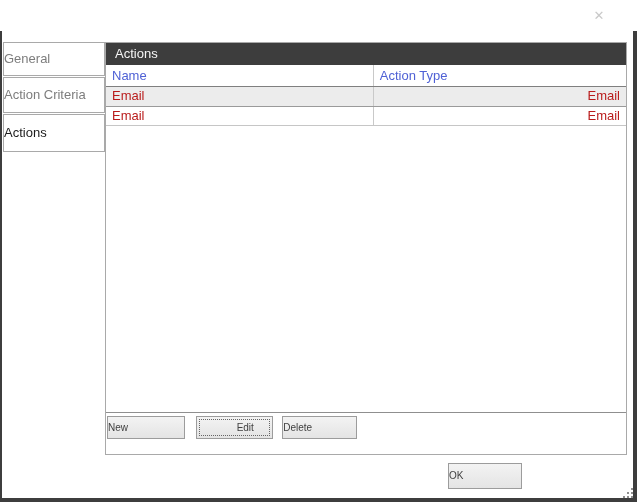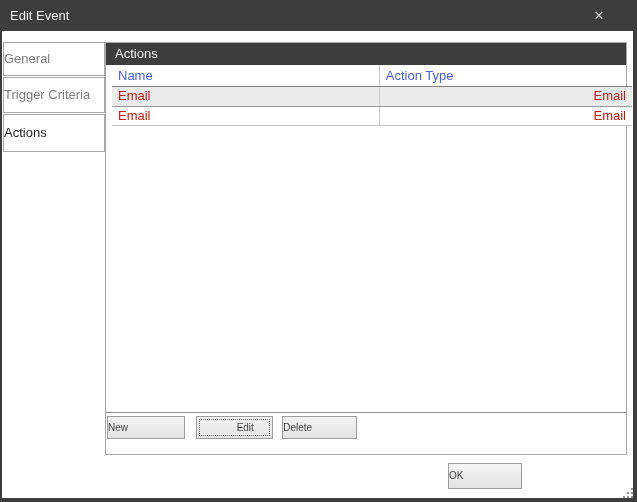--- a/index.html
+++ b/index.html
@@ -21,21 +21,21 @@
   .tab{position:absolute;left:3px;width:102px;border:1px solid #a9a9a9;background:#ffffff;
     color:#7d7d7d;}
   .tab.general{top:42px;height:34px;line-height:32px;}
   .tab.trigger{top:77px;height:36px;line-height:34px;}
   .tab.actions{top:114px;height:38px;line-height:36px;color:#1b1b1b;}
   
   .panel{position:absolute;left:105px;top:42px;width:522px;height:413px;
     border:1px solid #a9a9a9;background:#ffffff;}
   .panel-header{height:22px;line-height:22px;background:#3d3d3d;color:#f5f5f5;padding-left:9px;}
   .grid{position:absolute;left:0;top:22px;right:0;height:348px;border-bottom:1px solid #8f8f8f;background:#ffffff;}
-  .grid-row{display:flex;width:100%;margin-left:6px;}
+  .grid-row{display:flex;width:100%;}
   .grid-head{height:22px;border-bottom:1px solid #7f7f7f;}
   .grid-head .cell{line-height:21px;color:#4f61d5;}
   .cell{padding:0 6px;overflow:hidden;white-space:nowrap;}
   .cell.name{width:51.5%;border-right:1px solid #c9c9c9;}
   .cell.type{flex:1;}
   .data-row .cell{line-height:18px;color:#b91c1c;}
   .data-row .cell.type{text-align:right;}
   .row-0{height:20px;background:#ececec;border-bottom:1px solid #9a9a9a;}
   .row-1{height:19px;background:#ffffff;border-bottom:1px solid #c6c6c6;}
   
@@ -49,31 +49,28 @@
   .btn.ok{position:absolute;left:448px;top:463px;width:74px;height:26px;line-height:24px;}
   .btn.cancel{position:absolute;left:545px;top:463px;width:65px;height:26px;line-height:24px;}
   
   .grip{position:absolute;left:621px;top:486px;width:13px;height:13px;}
 </style>
 </head>
 <body>
 
 <div class="window">
 
-  <div class="titlebar">
-    <span class="title">Edit Event</span>
-  </div>
   <div class="close-btn">✕</div>
 
   <div class="frame-left"></div>
   <div class="frame-right"></div>
   <div class="frame-bottom"></div>
 
   <div class="tab general">General</div>
-  <div class="tab trigger">Trigger Criteria</div>
+  <div class="tab trigger">Action Criteria</div>
   <div class="tab actions">Actions</div>
 
   <div class="panel">
     <div class="panel-header">Actions</div>
 
     <div class="grid">
       <div class="grid-row grid-head">
         <div class="cell name">Name</div>
         <div class="cell type">Action Type</div>
       </div>

